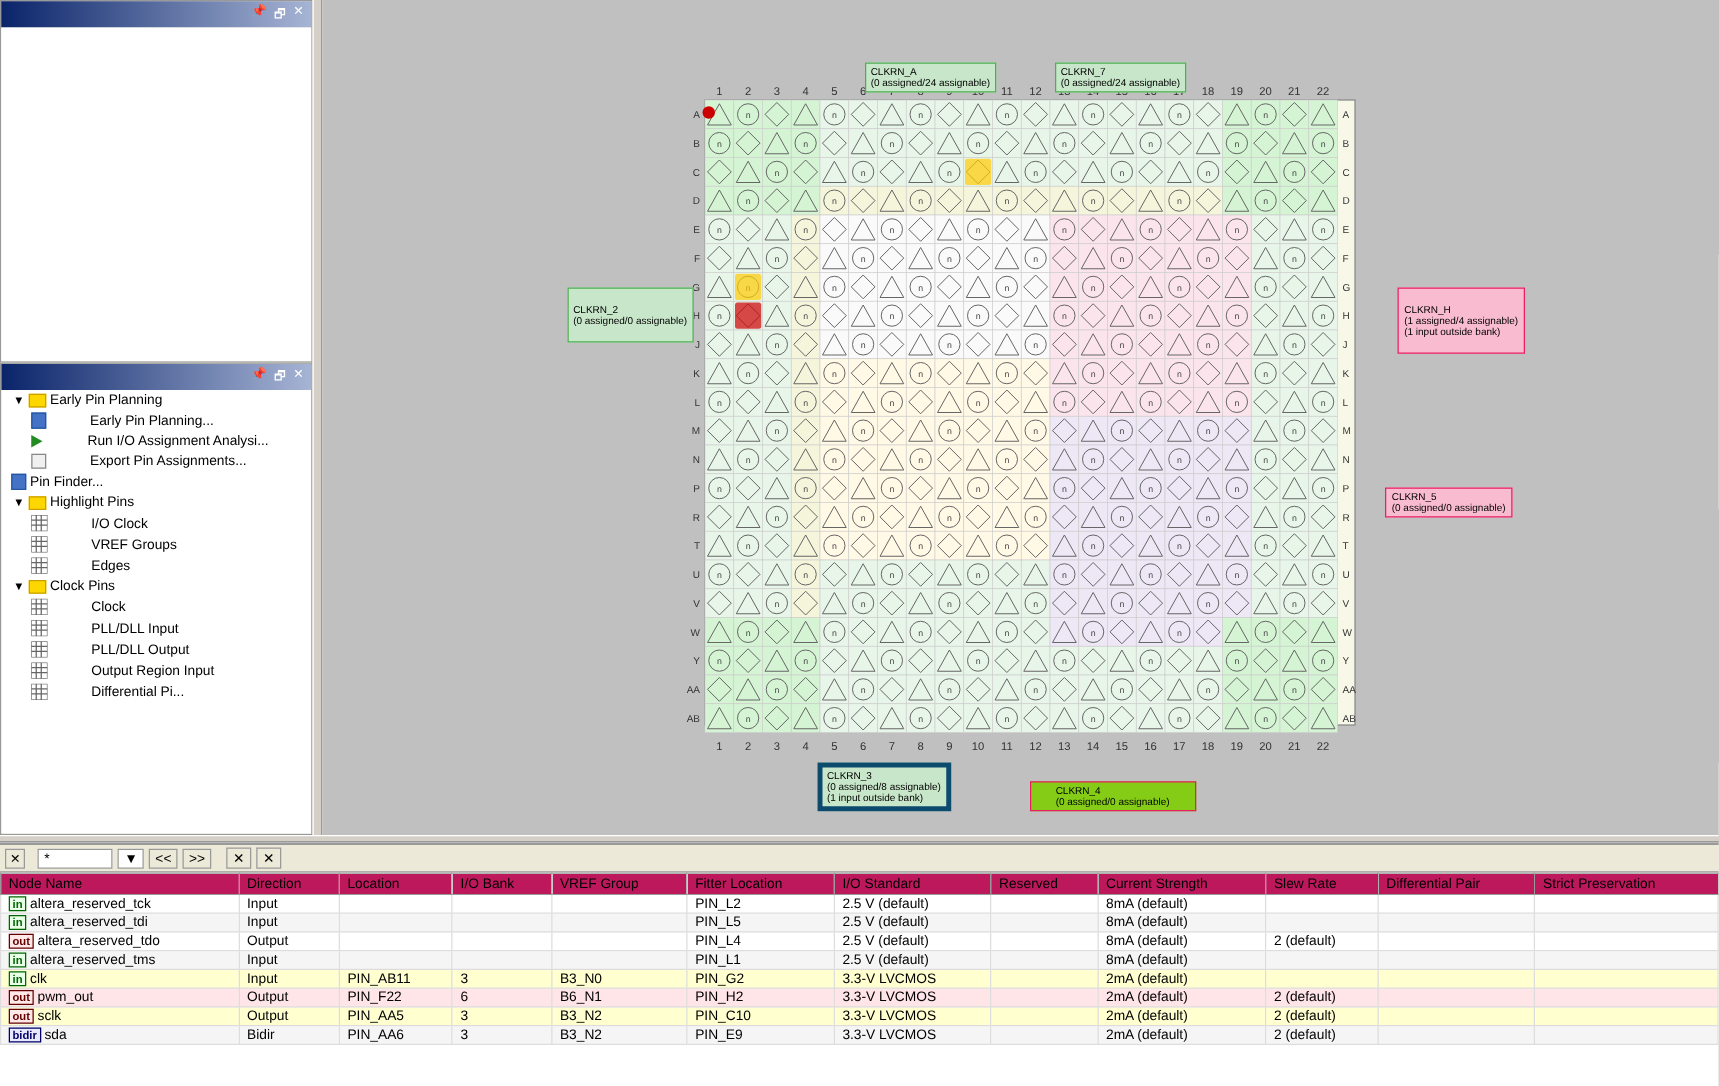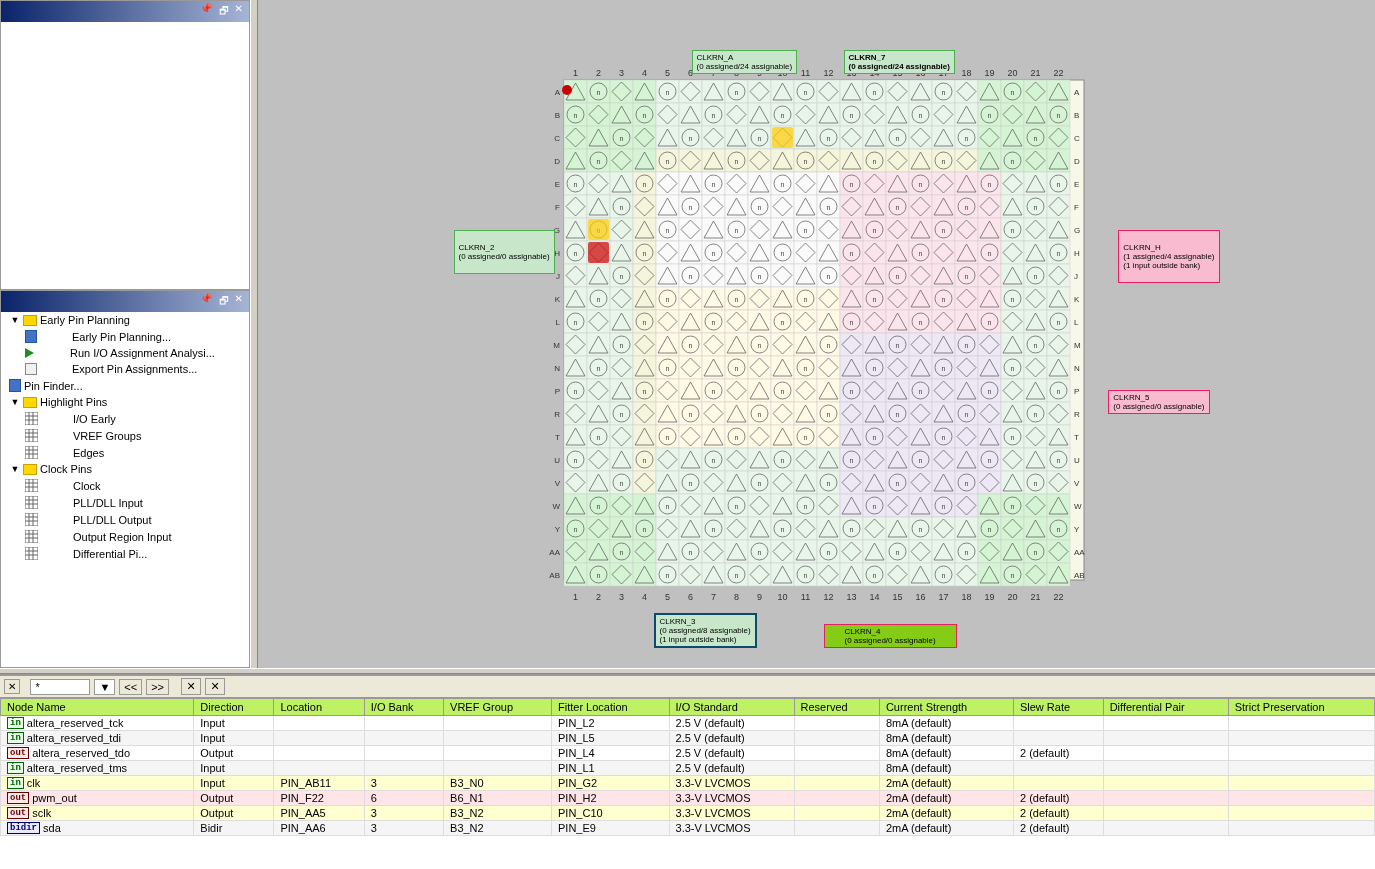--- a/index.html
+++ b/index.html
@@ -45,28 +45,28 @@
     .bottom-toolbar { background: #ece9d8; border-bottom: 1px solid #999; padding: 2px 4px; display: flex; align-items: center; gap: 4px; }
     .search-label { font-size: 11px; margin-right: 2px; }
     .search-input { border: 1px solid #999; padding: 1px 4px; font-size: 11px; width: 60px; }
     .dropdown-btn { border: 1px solid #999; background: white; padding: 1px 4px; font-size: 11px; cursor: pointer; display: flex; align-items: center; gap: 2px; }
     .edit-label { font-size: 11px; margin: 0 2px; }
     .toolbar-btn { border: 1px solid #999; background: #ece9d8; padding: 1px 4px; font-size: 11px; cursor: pointer; min-width: 20px; text-align: center; }
 
     .table-container { flex: 1; overflow-y: auto; overflow-x: auto; }
 
     table { width: 100%; border-collapse: collapse; font-size: 11px; }
-    th { background: #bef264; border: 1px solid #999; padding: 2px 6px; text-align: left; white-space: nowrap; position: sticky; top: 0; z-index: 1; font-weight: normal; }
+    th { background: #be185d; border: 1px solid #999; padding: 2px 6px; text-align: left; white-space: nowrap; position: sticky; top: 0; z-index: 1; font-weight: normal; }
     td { border: 1px solid #ddd; padding: 1px 6px; white-space: nowrap; }
     tr:nth-child(even) { background: #f5f5f5; }
     tr.highlight-pink td { background: #ffe4e8; }
     tr.highlight-yellow td { background: #ffffd0; }
 
     .node-cell { display: flex; align-items: center; gap: 3px; }
-    .dir-badge { font-size: 9px; border: 1px solid; padding: 0 2px; font-weight: bold; font-family: Liberation Mono, monospace; }
+    .dir-badge { font-size: 9px; border: 1px solid; padding: 0 2px; font-weight: bold; }
     .dir-in { color: #006600; border-color: #006600; background: #e8ffe8; }
     .dir-out { color: #660000; border-color: #660000; background: #ffe8e8; }
     .dir-bidir { color: #000066; border-color: #000066; background: #e8e8ff; }
 
     
     ::-webkit-scrollbar { width: 12px; height: 12px; }
     ::-webkit-scrollbar-track { background: #f0f0f0; }
     ::-webkit-scrollbar-thumb { background: #c0c0c0; border: 1px solid #999; }
 
     .divider-h { width: 8px; background: #d4d0c8; border-left: 1px solid #fff; border-right: 1px solid #888; cursor: col-resize; flex-shrink: 0; }
@@ -134,21 +134,21 @@
               <span>Highlight Pins</span>
             </div>
             <div class="tree-item tree-indent-2">
               <svg width="13" height="13" style="margin-right:3px;vertical-align:middle;">
                 <rect width="13" height="13" fill="white" stroke="#666"></rect>
                 <line x1="4" y1="0" x2="4" y2="13" stroke="#666"></line>
                 <line x1="8" y1="0" x2="8" y2="13" stroke="#666"></line>
                 <line x1="0" y1="4" x2="13" y2="4" stroke="#666"></line>
                 <line x1="0" y1="8" x2="13" y2="8" stroke="#666"></line>
               </svg>
-              <span>I/O Early</span>
+              <span>I/O Clock</span>
             </div>
             <div class="tree-item tree-indent-2">
               <svg width="13" height="13" style="margin-right:3px;vertical-align:middle;">
                 <rect width="13" height="13" fill="white" stroke="#666"></rect>
                 <line x1="4" y1="0" x2="4" y2="13" stroke="#666"></line>
                 <line x1="8" y1="0" x2="8" y2="13" stroke="#666"></line>
                 <line x1="0" y1="4" x2="13" y2="4" stroke="#666"></line>
                 <line x1="0" y1="8" x2="13" y2="8" stroke="#666"></line>
               </svg>
               <span>VREF Groups</span>
@@ -1469,38 +1469,38 @@
                   <text x="540" y="494.5" font-size="8" text-anchor="start" fill="#333">AA</text>
                   <text x="540" y="517.5" font-size="8" text-anchor="start" fill="#333">AB</text>
                 </g>
               </svg>
 
             
             <div style="position:absolute; top:-10px; left:130px; background:#c8e6c9; border:1px solid #4caf50; padding:2px 4px; font-size:8px; white-space:nowrap; z-index:10;margin-left:28px;">
               <div>CLKRN_A</div>
               <div>(0 assigned/24 assignable)</div>
             </div>
-            <div style="position:absolute; top:-10px; left:310px; background:#c8e6c9; border:1px solid #4caf50; padding:2px 4px; font-size:8px; white-space:nowrap; z-index:10;font-weight:bold;">
+            <div style="position:absolute; top:-10px; left:310px; background:#c8e6c9; border:1px solid #4caf50; padding:2px 4px; font-size:8px; white-space:nowrap; z-index:10;">
               <div>CLKRN_7</div>
               <div>(0 assigned/24 assignable)</div>
             </div>
             <div style="position:absolute; top:170px; left:-80px; background:#c8e6c9; border:1px solid #4caf50; padding:12px 4px; font-size:8px; white-space:nowrap; z-index:10;">
               <div>CLKRN_2</div>
               <div>(0 assigned/0 assignable)</div>
             </div>
             <div style="position:absolute; top:170px; right:-120px; background:#f8bbd0; border:1px solid #e91e63; padding:12px 4px; font-size:8px; white-space:nowrap; z-index:10;">
               <div>CLKRN_H</div>
               <div>(1 assigned/4 assignable)</div>
               <div>(1 input outside bank)</div>
             </div>
             <div style="position:absolute; top:330px; right:-110px; background:#f8bbd0; border:1px solid #e91e63; padding:2px 4px; font-size:8px; white-space:nowrap; z-index:10;">
               <div>CLKRN_5</div>
               <div>(0 assigned/0 assignable)</div>
             </div>
-            <div style="position:absolute; bottom:-30px; left:120px; background:#c8e6c9; border:2px solid #0c4a6e; padding:2px 4px; font-size:8px; white-space:nowrap; z-index:10;">
+            <div style="position:absolute; bottom:-30px; left:120px; background:#c8e6c9; border:4px solid #0c4a6e; padding:2px 4px; font-size:8px; white-space:nowrap; z-index:10;">
               <div>CLKRN_3</div>
               <div>(0 assigned/8 assignable)</div>
               <div>(1 input outside bank)</div>
             </div>
             <div style="position:absolute; bottom:-30px; left:290px; background:#84cc16; border:1px solid #e91e63; padding:2px 20px; font-size:8px; white-space:nowrap; z-index:10;">
               <div>CLKRN_4</div>
               <div>(0 assigned/0 assignable)</div>
             </div>
           </div>
         </div>

